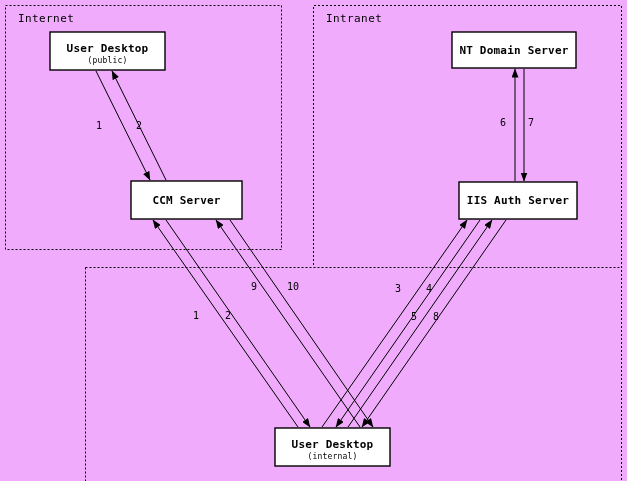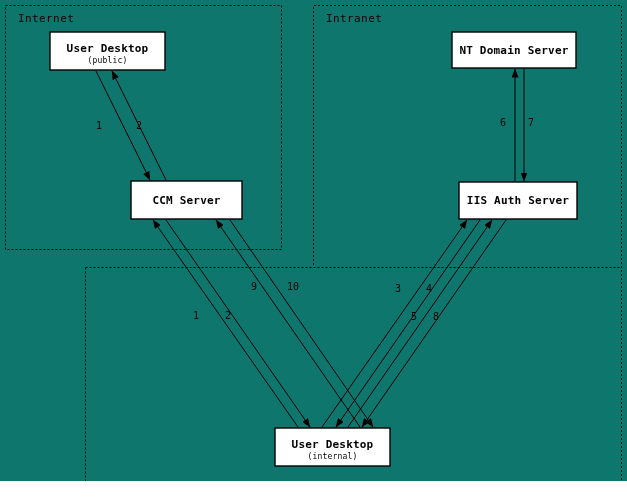--- a/index.html
+++ b/index.html
@@ -4,21 +4,21 @@
 <style>
   html, body {
     margin: 0;
     padding: 0;
     background: #ffffff;
   }
   #diagram-root {
     position: relative;
     width: 627px;
     height: 481px;
-    background: #0f766e;
+    background: #f0abfc;
     font-family: "DejaVu Sans Mono", "Liberation Mono", monospace;
     overflow: hidden;
     text-align: right;
   }
   #diagram-svg {
     position: absolute;
     left: 0;
     top: 0;
     width: 627px;
     height: 497px;

